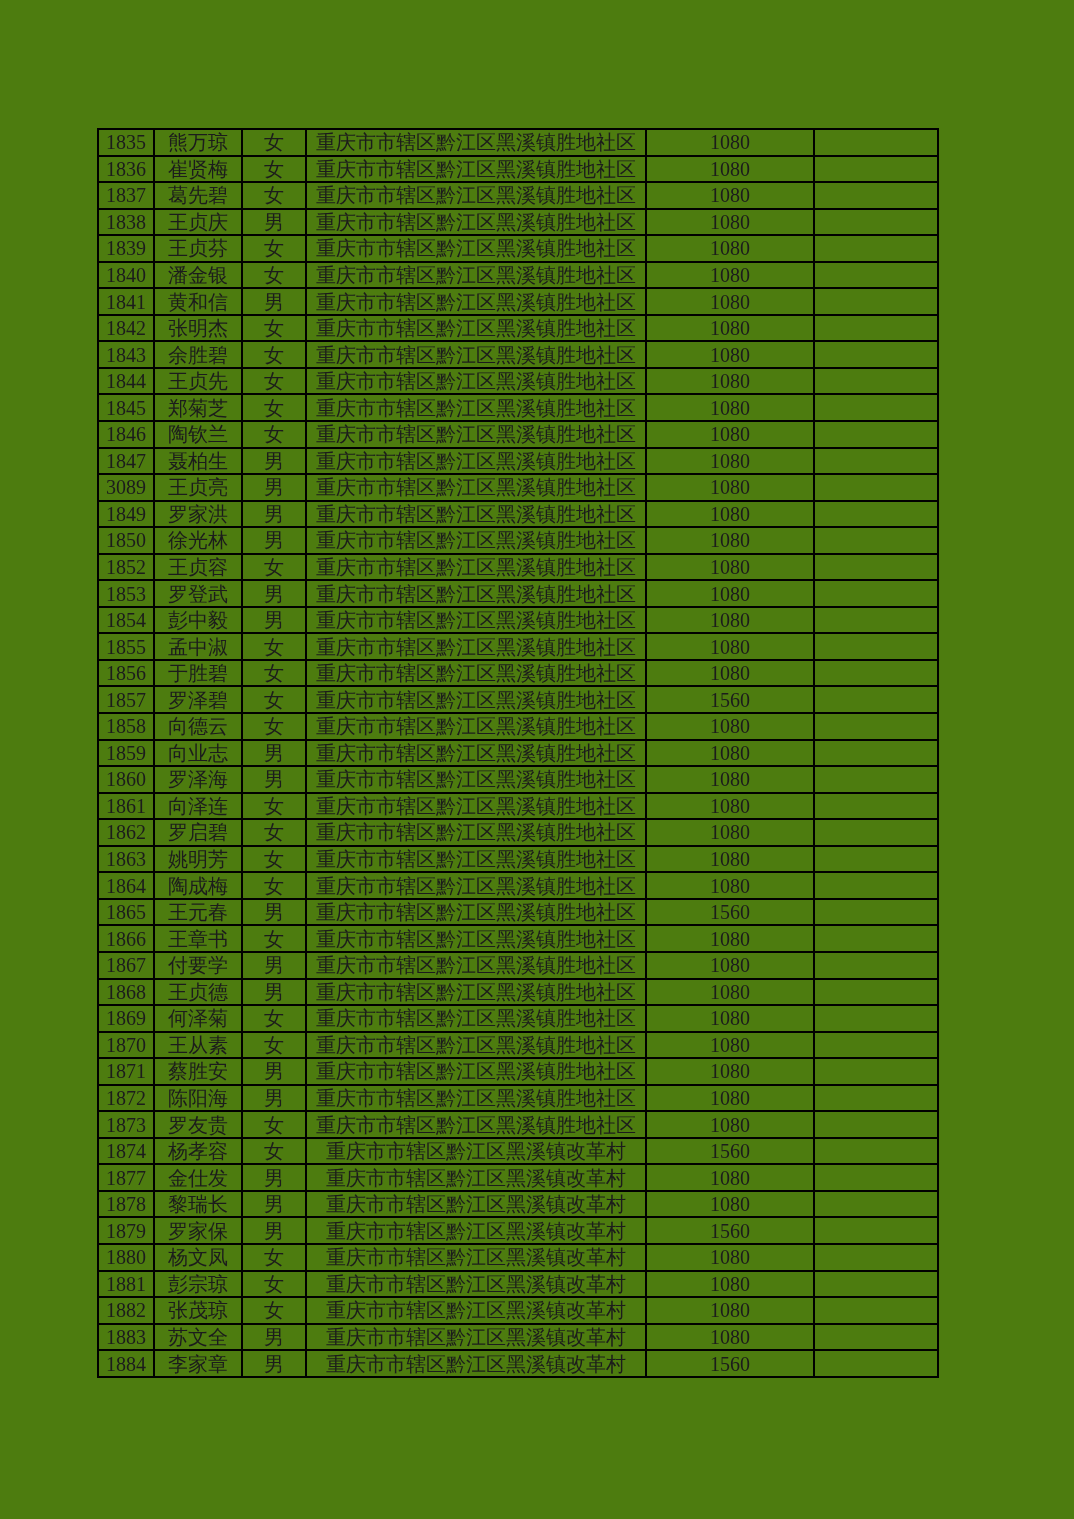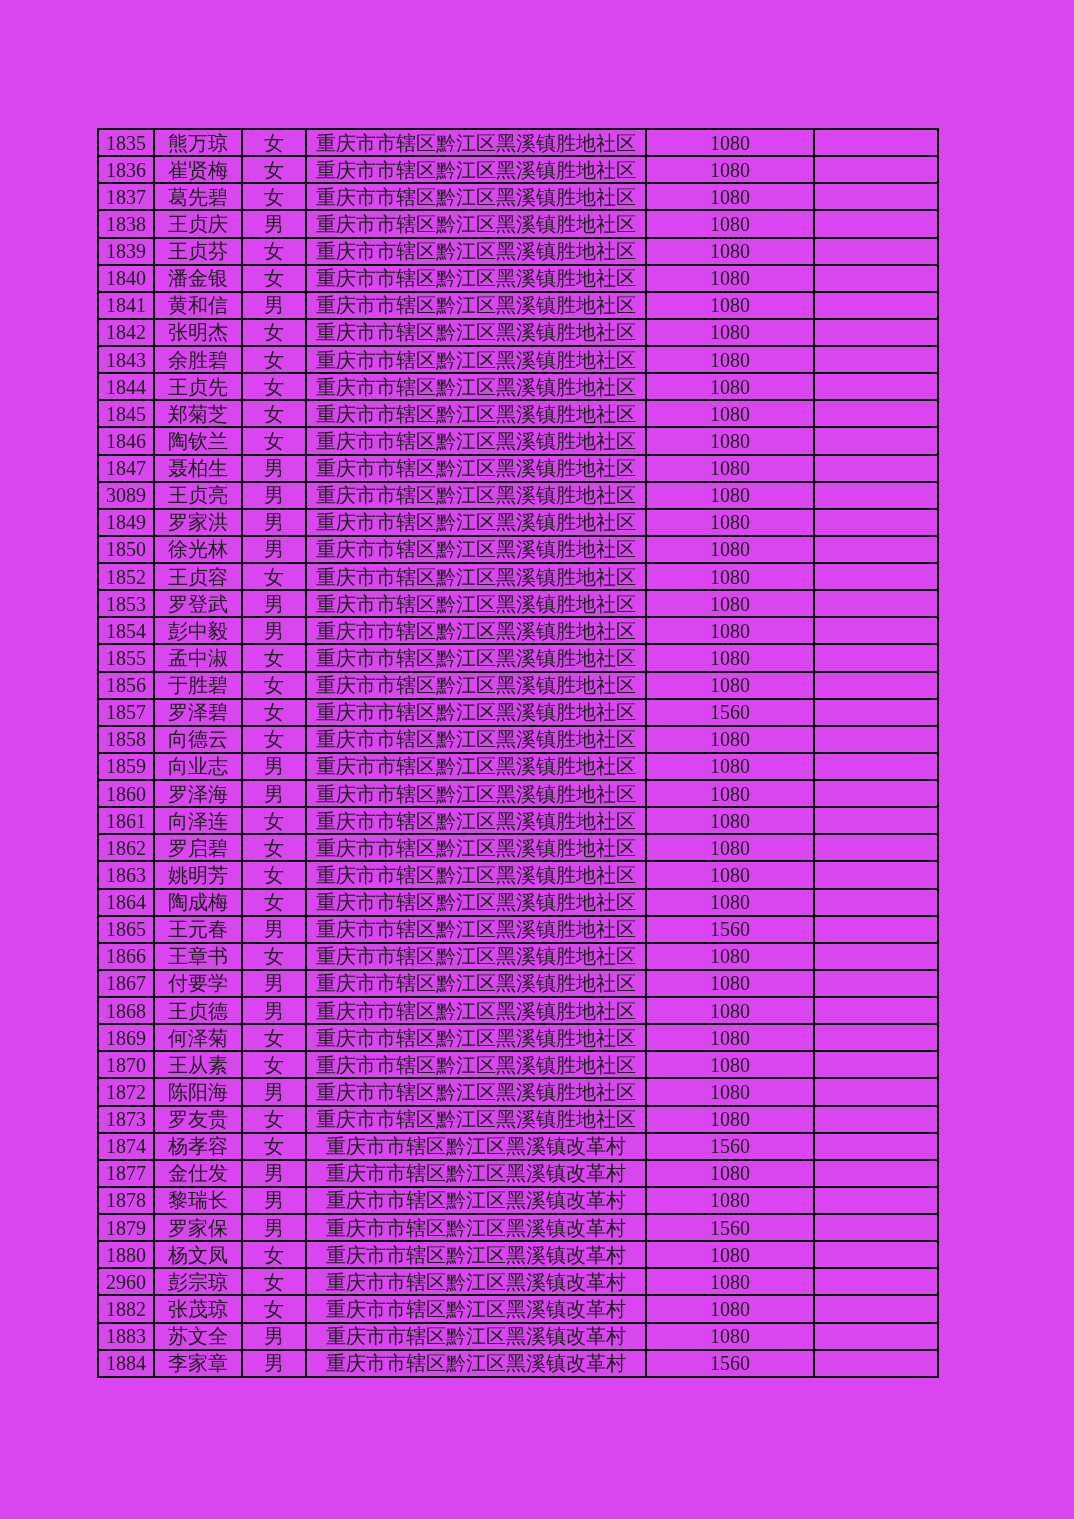--- a/index.html
+++ b/index.html
@@ -12,21 +12,21 @@
     width: 1074px;
     height: 1519px;
     font-family: "Liberation Serif", "DejaVu Serif", serif;
     color: #1c1c1c;
   }
   .page {
     position: absolute;
     left: 0; top: 0;
     width: 1074px;
     height: 1519px;
-    background: #d946ef;
+    background: #4d7c0f;
   }
   table.roster {
     position: absolute;
     left: 97px;
     top: 128px;
     width: 840px;
     height: 1250px;
     border-collapse: collapse;
     table-layout: fixed;
   }
@@ -335,20 +335,28 @@
         </tr>
         <tr>
           <td>1870</td>
           <td>王从素</td>
           <td>女</td>
           <td>重庆市市辖区黔江区黑溪镇胜地社区</td>
           <td>1080</td>
           <td></td>
         </tr>
         <tr>
+          <td>1871</td>
+          <td>蔡胜安</td>
+          <td>男</td>
+          <td>重庆市市辖区黔江区黑溪镇胜地社区</td>
+          <td>1080</td>
+          <td></td>
+        </tr>
+        <tr>
           <td>1872</td>
           <td>陈阳海</td>
           <td>男</td>
           <td>重庆市市辖区黔江区黑溪镇胜地社区</td>
           <td>1080</td>
           <td></td>
         </tr>
         <tr>
           <td>1873</td>
           <td>罗友贵</td>
@@ -391,21 +399,21 @@
         </tr>
         <tr>
           <td>1880</td>
           <td>杨文凤</td>
           <td>女</td>
           <td>重庆市市辖区黔江区黑溪镇改革村</td>
           <td>1080</td>
           <td></td>
         </tr>
         <tr>
-          <td>2960</td>
+          <td>1881</td>
           <td>彭宗琼</td>
           <td>女</td>
           <td>重庆市市辖区黔江区黑溪镇改革村</td>
           <td>1080</td>
           <td></td>
         </tr>
         <tr>
           <td>1882</td>
           <td>张茂琼</td>
           <td>女</td>

